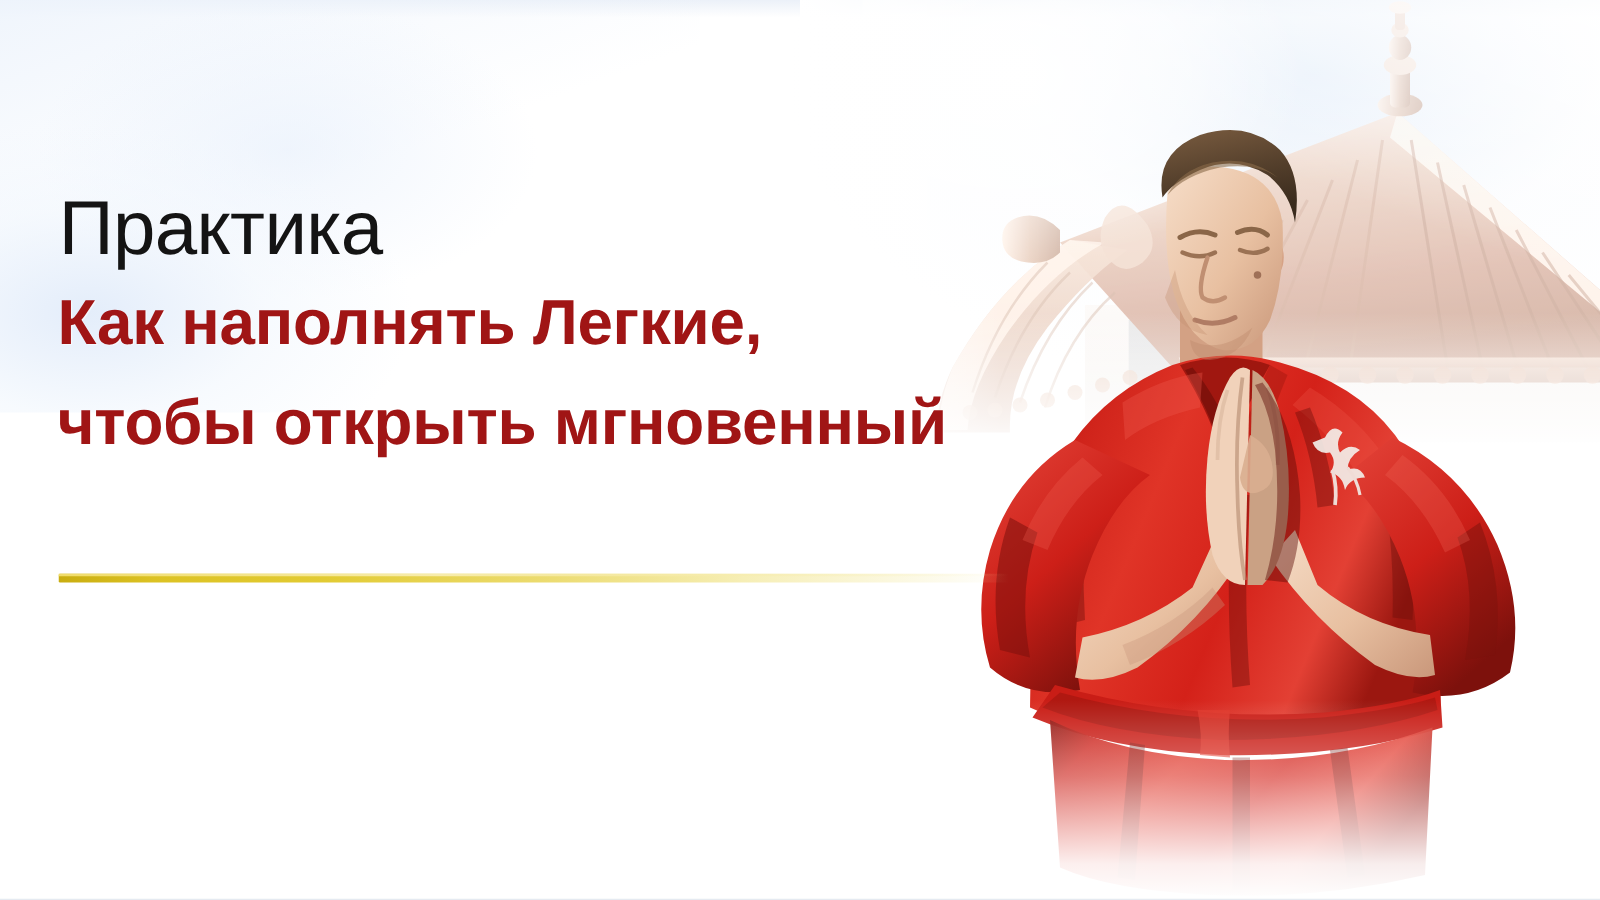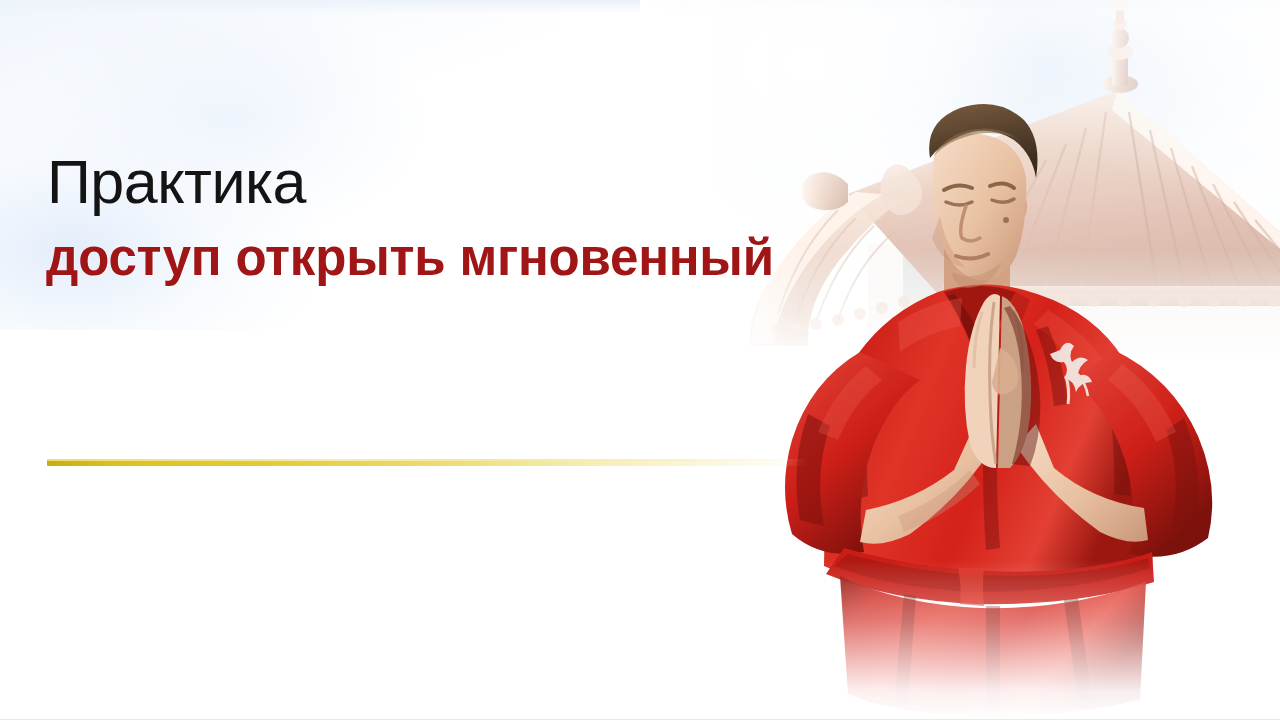--- a/index.html
+++ b/index.html
@@ -338,20 +338,21 @@
 
         <circle cx="258" cy="124" r="3" fill="#8e5f47" opacity=".8"></circle>
       </g>
     </svg>
   </div>
   <div class="person-fade"></div>
 
   <div class="eyebrow">Практика</div>
 
   <div class="headline">
-    <span class="hl">доступ открыть мгновенный</span>
+    <span class="hl">Как наполнять Легкие,</span>
+    <span class="hl">чтобы открыть мгновенный</span>
   </div>
 
   <div class="rule"></div>
   <div class="rule-hi"></div>
 
   <div class="bottom-hairline"></div>
 </div>
 
 </body></html>

